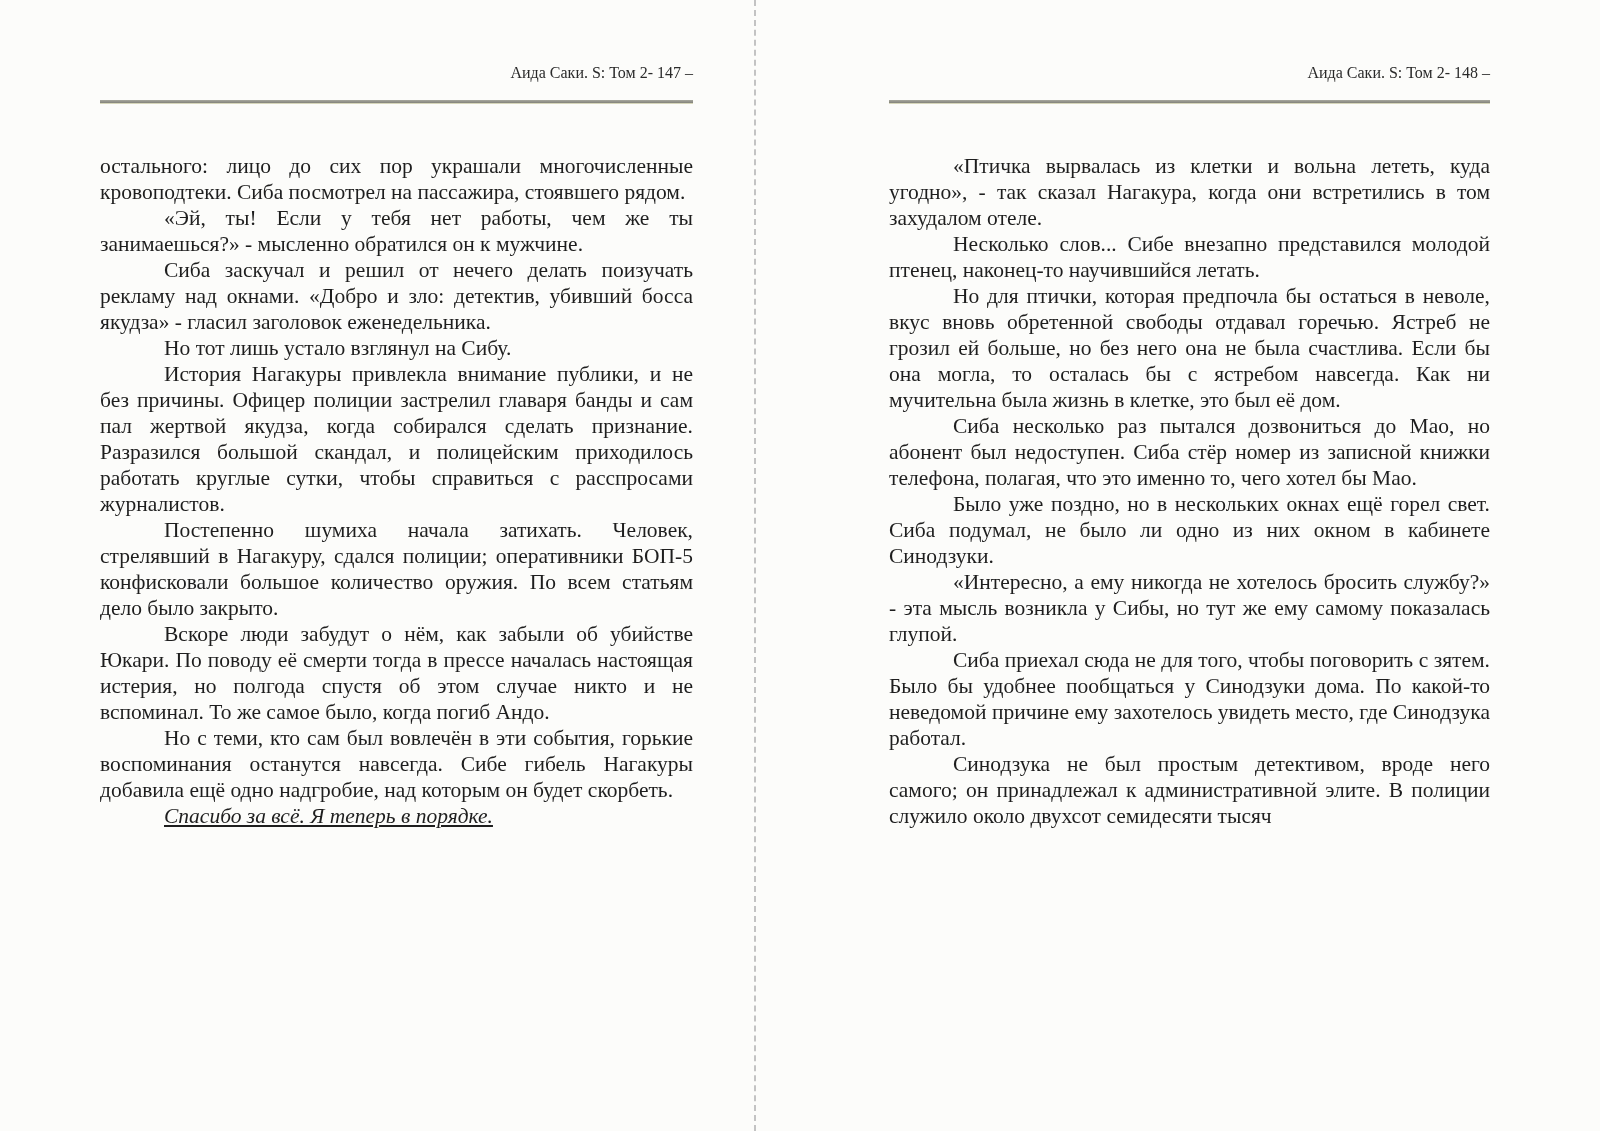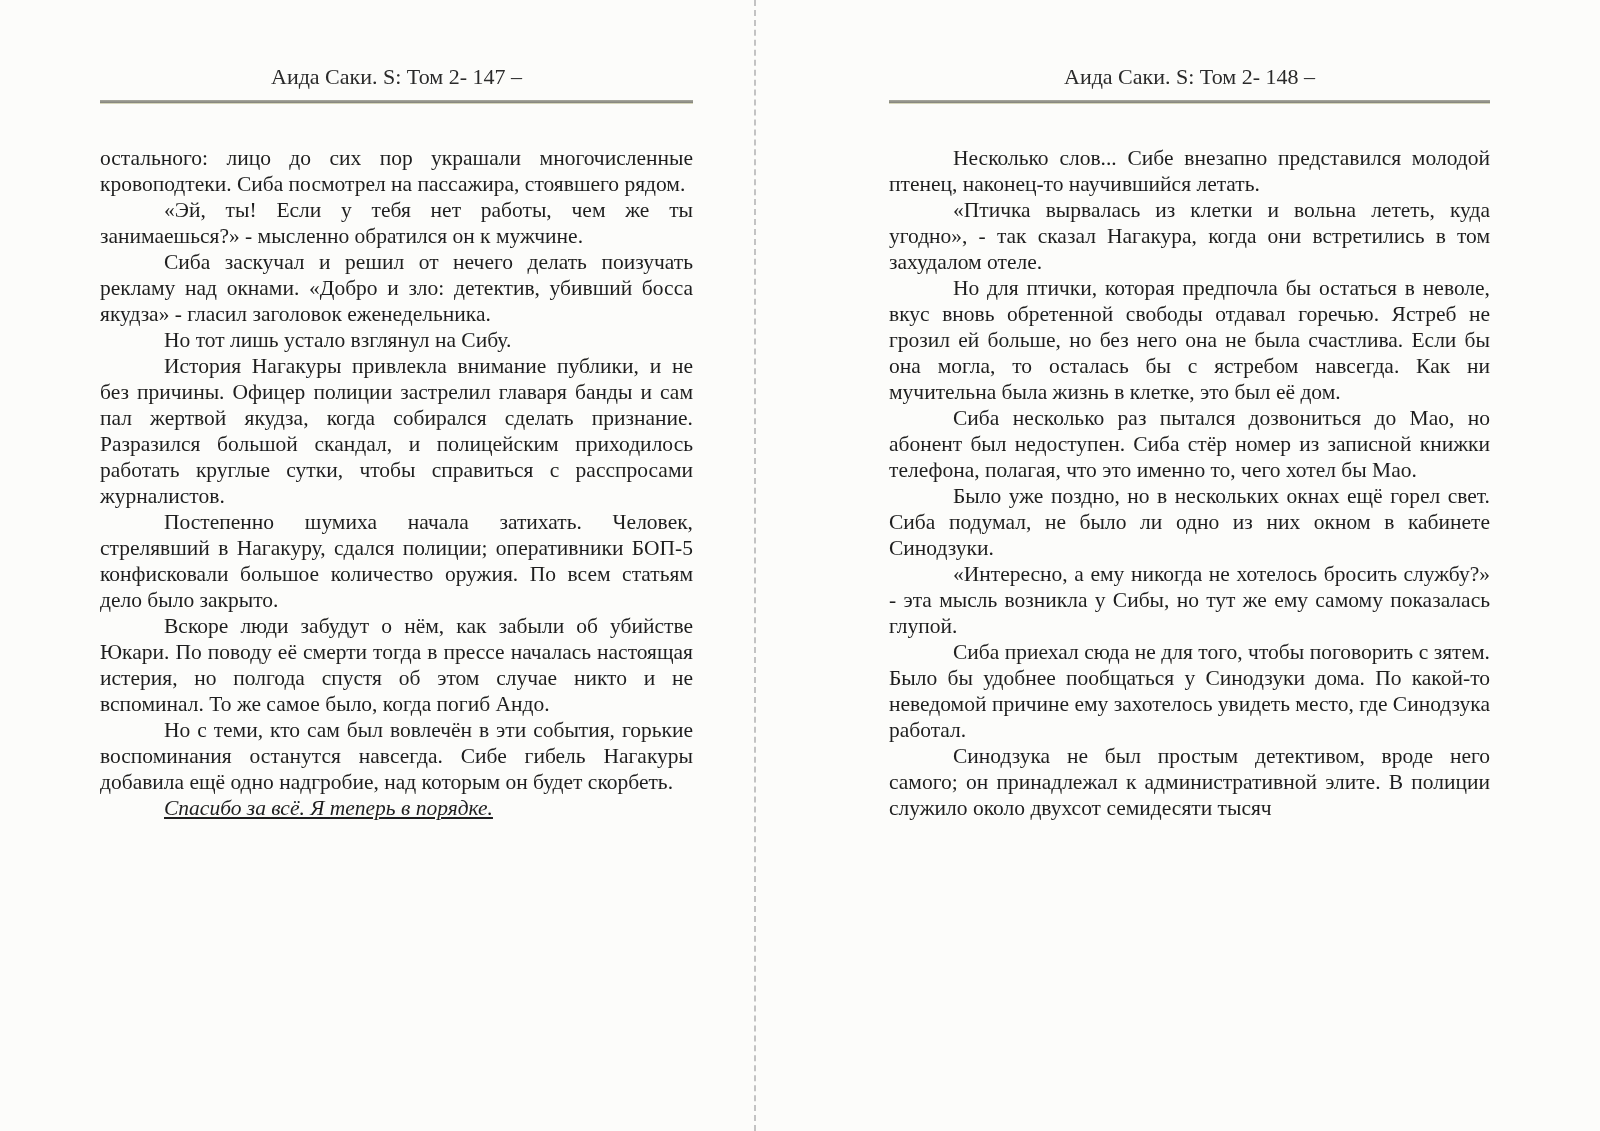--- a/index.html
+++ b/index.html
@@ -30,38 +30,38 @@
     height: 1131px;
   }
   .page.left  { left: 100px; width: 593px; }
   .page.right { left: 889px; width: 601px; }
   .page-header {
     position: absolute;
     top: 64px;
     left: 0;
     right: 0;
     display: flex;
-    justify-content: center;
+    justify-content: flex-end;
     align-items: baseline;
-    font-size: 22px;
+    font-size: 16px;
     color: #2a2a2a;
     white-space: nowrap;
   }
   .header-rule {
     position: absolute;
     top: 100px;
     left: 0;
     right: 0;
     height: 3px;
     background: linear-gradient(to bottom, #a8a89e, #82827a);
     border-bottom: 1px solid #d6d6ba;
   }
   .page-body {
     position: absolute;
-    top: 145px;
+    top: 153px;
     left: 0;
     right: 0;
   }
   .para {
     margin: 0;
     font-size: 21.5px;
     line-height: 26px;
     text-align: justify;
     hyphens: none;
   }
@@ -94,22 +94,22 @@
 
   <div class="center-divider"></div>
 
   <div class="page right">
     <div class="page-header">
       <span>Аида Саки. S: Том 2</span>
       <span>- 148 –</span>
     </div>
     <div class="header-rule"></div>
     <div class="page-body">
+        <p class="para indent">«Птичка вырвалась из клетки и вольна лететь, куда угодно», - так сказал Нагакура, когда они встретились в том захудалом отеле.</p>
         <p class="para indent">Несколько слов... Сибе внезапно представился молодой птенец, наконец-то научившийся летать.</p>
-        <p class="para indent">«Птичка вырвалась из клетки и вольна лететь, куда угодно», - так сказал Нагакура, когда они встретились в том захудалом отеле.</p>
         <p class="para indent">Но для птички, которая предпочла бы остаться в неволе, вкус вновь обретенной свободы отдавал горечью. Ястреб не грозил ей больше, но без него она не была счастлива. Если бы она могла, то осталась бы с ястребом навсегда. Как ни мучительна была жизнь в клетке, это был её дом.</p>
         <p class="para indent">Сиба несколько раз пытался дозвониться до Мао, но абонент был недоступен. Сиба стёр номер из записной книжки телефона, полагая, что это именно то, чего хотел бы Мао.</p>
         <p class="para indent">Было уже поздно, но в нескольких окнах ещё горел свет. Сиба подумал, не было ли одно из них окном в кабинете Синодзуки.</p>
         <p class="para indent">«Интересно, а ему никогда не хотелось бросить службу?» - эта мысль возникла у Сибы, но тут же ему самому показалась глупой.</p>
         <p class="para indent">Сиба приехал сюда не для того, чтобы поговорить с зятем. Было бы удобнее пообщаться у Синодзуки дома. По какой-то неведомой причине ему захотелось увидеть место, где Синодзука работал.</p>
         <p class="para indent">Синодзука не был простым детективом, вроде него самого; он принадлежал к административной элите. В полиции служило около двухсот семидесяти тысяч</p>
       </div>
   </div>
 
 </div>

